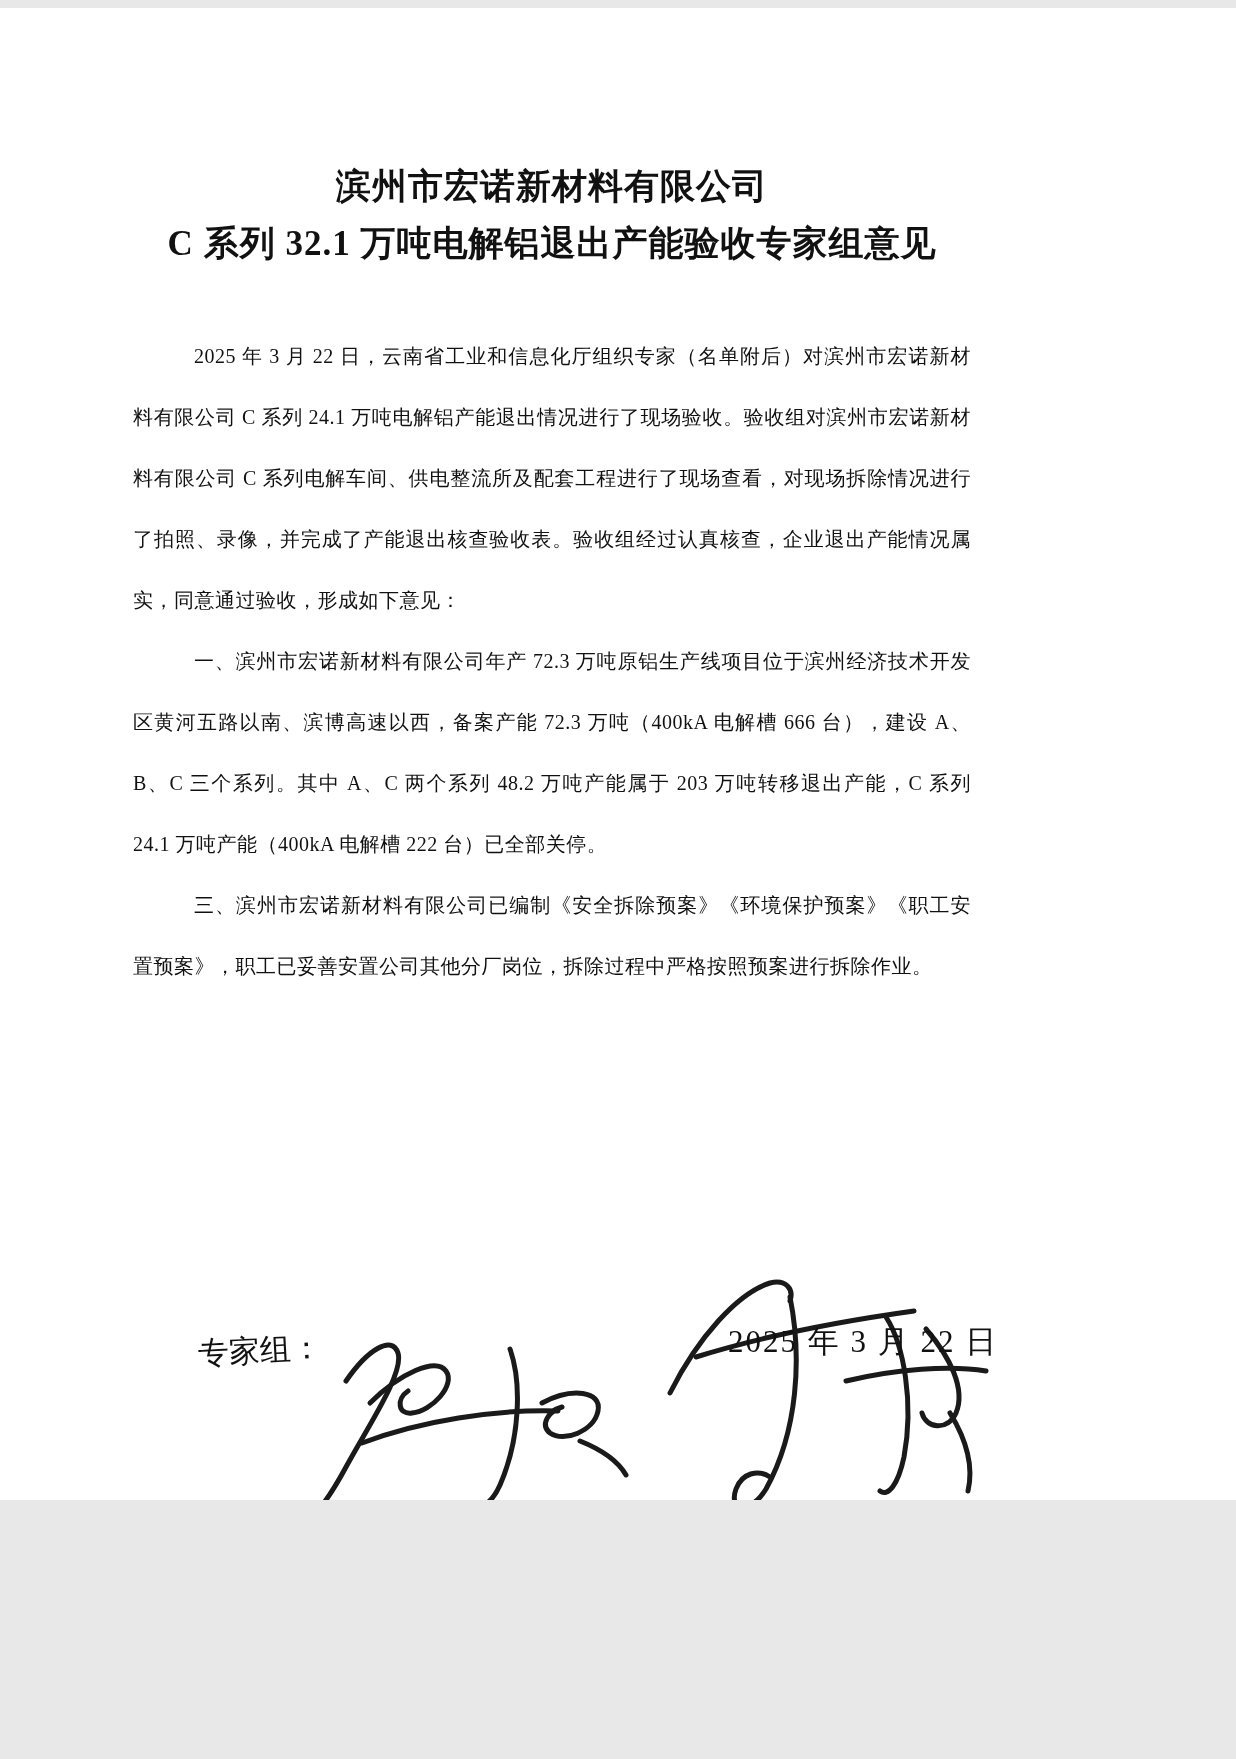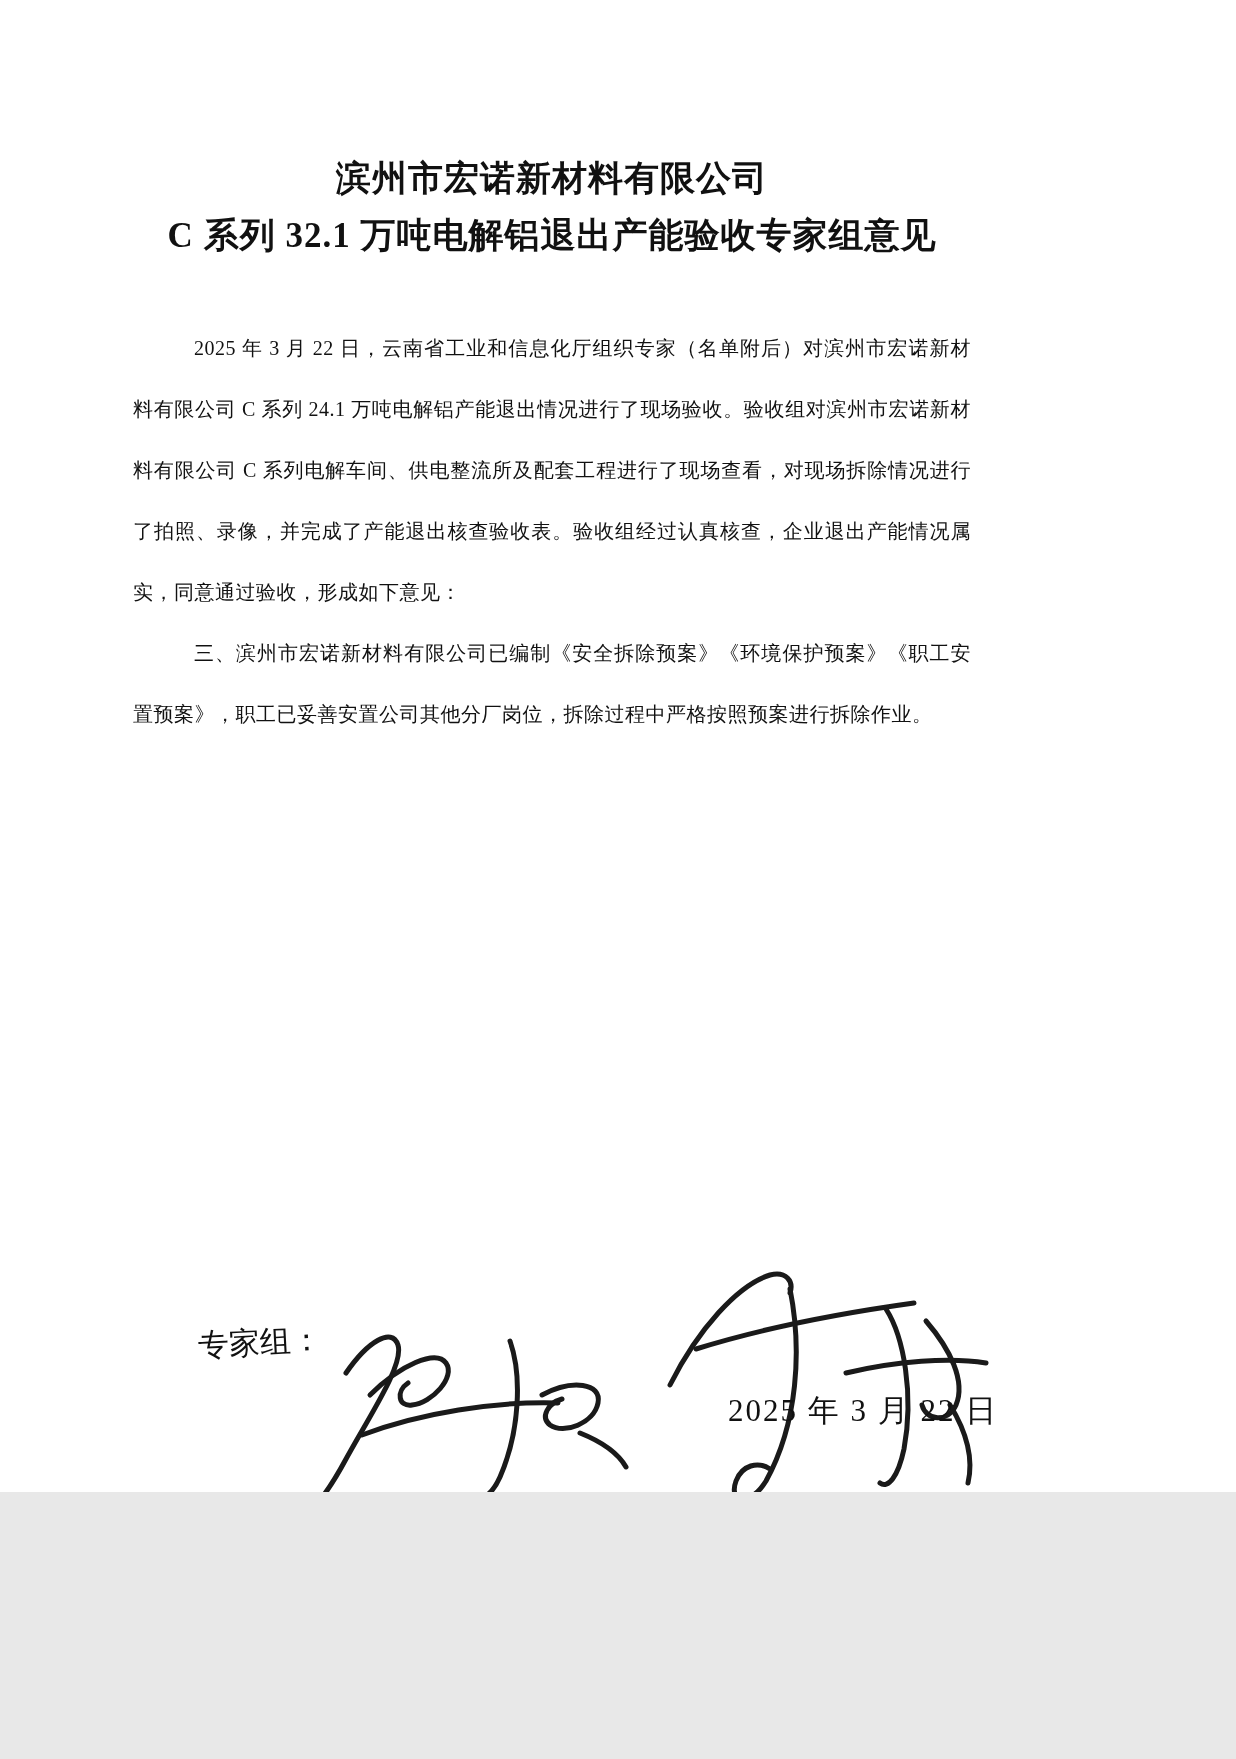--- a/index.html
+++ b/index.html
@@ -2,21 +2,21 @@
 <html><head>
 <meta charset="utf-8">
 <style>
   * { margin: 0; padding: 0; box-sizing: border-box; }
   html, body { background: #e8e8e8; }
   .page {
     position: relative;
     width: 1236px;
     height: 1492px;
     background: #ffffff;
-    margin: 0 auto;
+    margin: 8px auto;
     overflow: hidden;
     color: #111111;
     font-family: "Liberation Serif", "DejaVu Serif", serif;
   }
   .content {
     position: absolute;
     left: 133px;
     top: 150px;
     width: 838px;
   }
@@ -40,21 +40,21 @@
   .sig-label {
     position: absolute;
     left: 198px;
     top: 1322px;
     font-size: 31px;
     transform: rotate(-3deg);
   }
   .sig-date {
     position: absolute;
     left: 728px;
-    top: 1390px;
+    top: 1313px;
     font-size: 31px;
     letter-spacing: 2px;
     text-align: right;
   }
   .signatures {
     position: absolute;
     left: 250px;
     top: 1245px;
     width: 760px;
     height: 280px;
@@ -65,20 +65,21 @@
 <body>
 
 <div class="page">
 
   <div class="content">
     <div class="title">滨州市宏诺新材料有限公司</div>
     <div class="title">C 系列 32.1 万吨电解铝退出产能验收专家组意见</div>
 
     <div class="body-text">
       <p>2025 年 3 月 22 日，云南省工业和信息化厅组织专家（名单附后）对滨州市宏诺新材料有限公司 C 系列 24.1 万吨电解铝产能退出情况进行了现场验收。验收组对滨州市宏诺新材料有限公司 C 系列电解车间、供电整流所及配套工程进行了现场查看，对现场拆除情况进行了拍照、录像，并完成了产能退出核查验收表。验收组经过认真核查，企业退出产能情况属实，同意通过验收，形成如下意见：</p>
+      <p>一、滨州市宏诺新材料有限公司年产 72.3 万吨原铝生产线项目位于滨州经济技术开发区黄河五路以南、滨博高速以西，备案产能 72.3 万吨（400kA 电解槽 666 台），建设 A、B、C 三个系列。其中 A、C 两个系列 48.2 万吨产能属于 203 万吨转移退出产能，C 系列 24.1 万吨产能（400kA 电解槽 222 台）已全部关停。</p>
       <p>三、滨州市宏诺新材料有限公司已编制《安全拆除预案》《环境保护预案》《职工安置预案》，职工已妥善安置公司其他分厂岗位，拆除过程中严格按照预案进行拆除作业。</p>
     </div>
   </div>
 
   <div class="sig-label">专家组：</div>
 
   <div class="signatures">
     <svg viewBox="0 0 760 280" fill="none" stroke="#1a1a1a" stroke-width="5" stroke-linecap="round" stroke-linejoin="round">
 
       <g>

